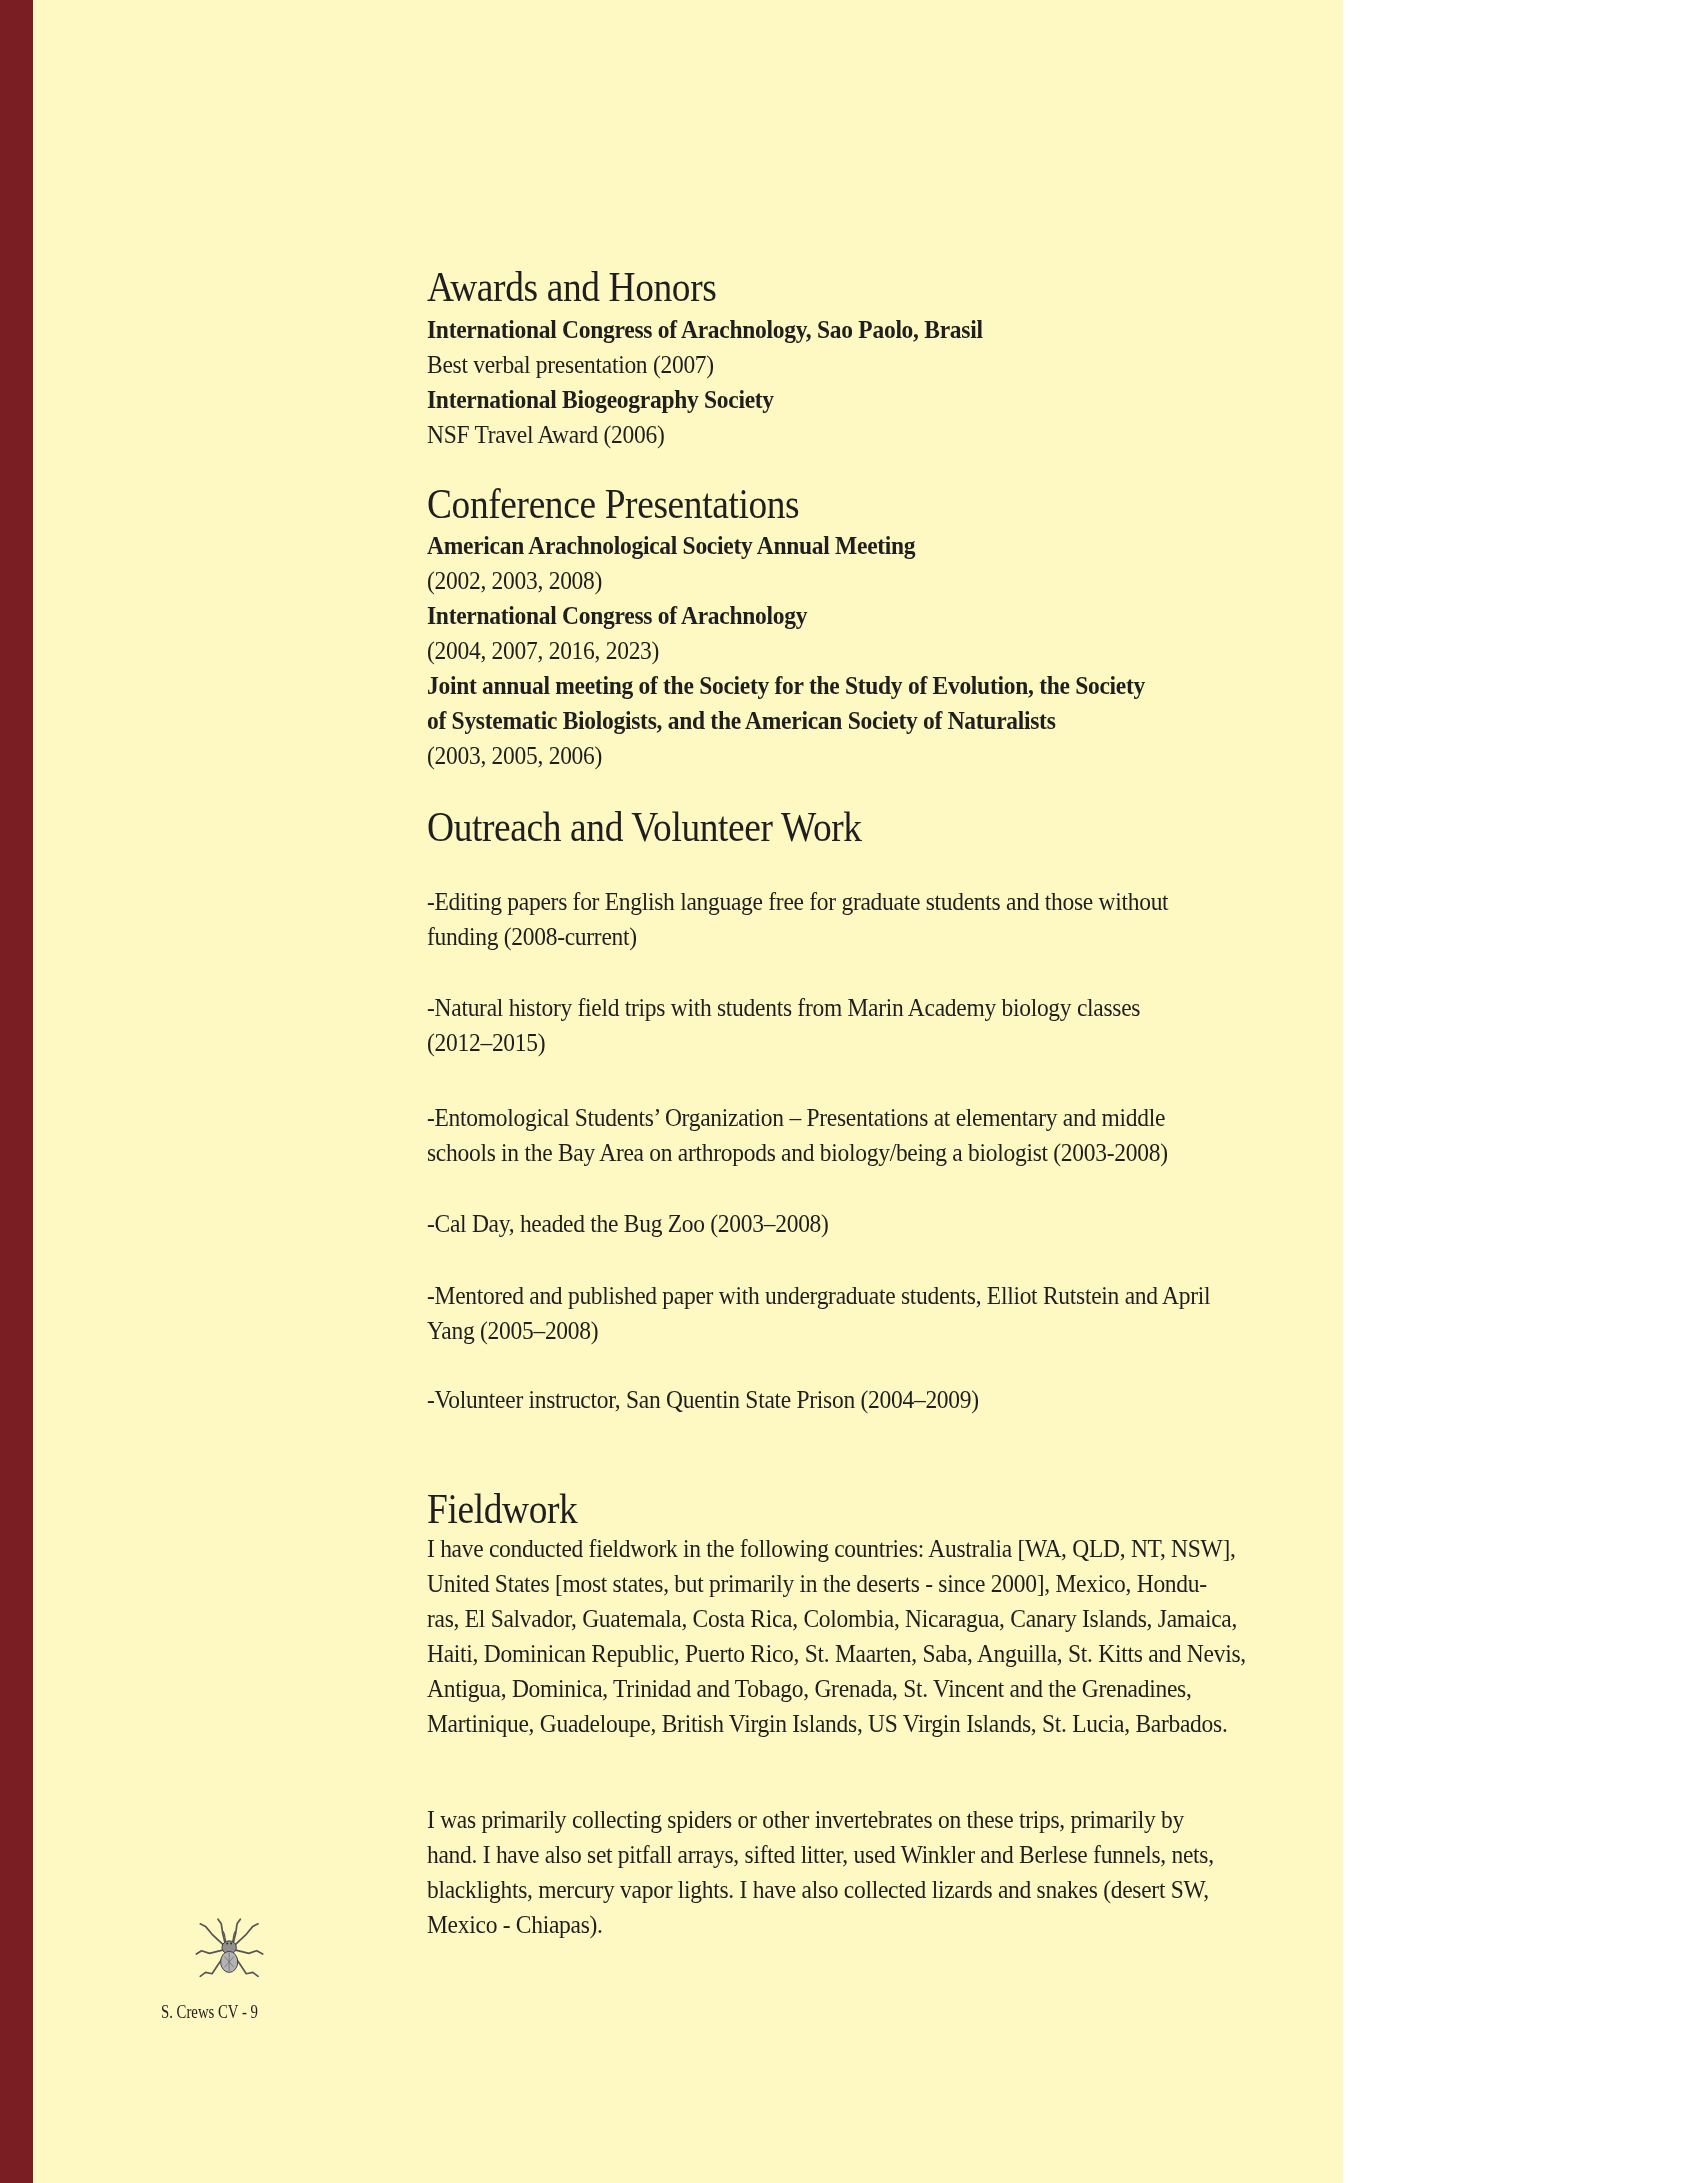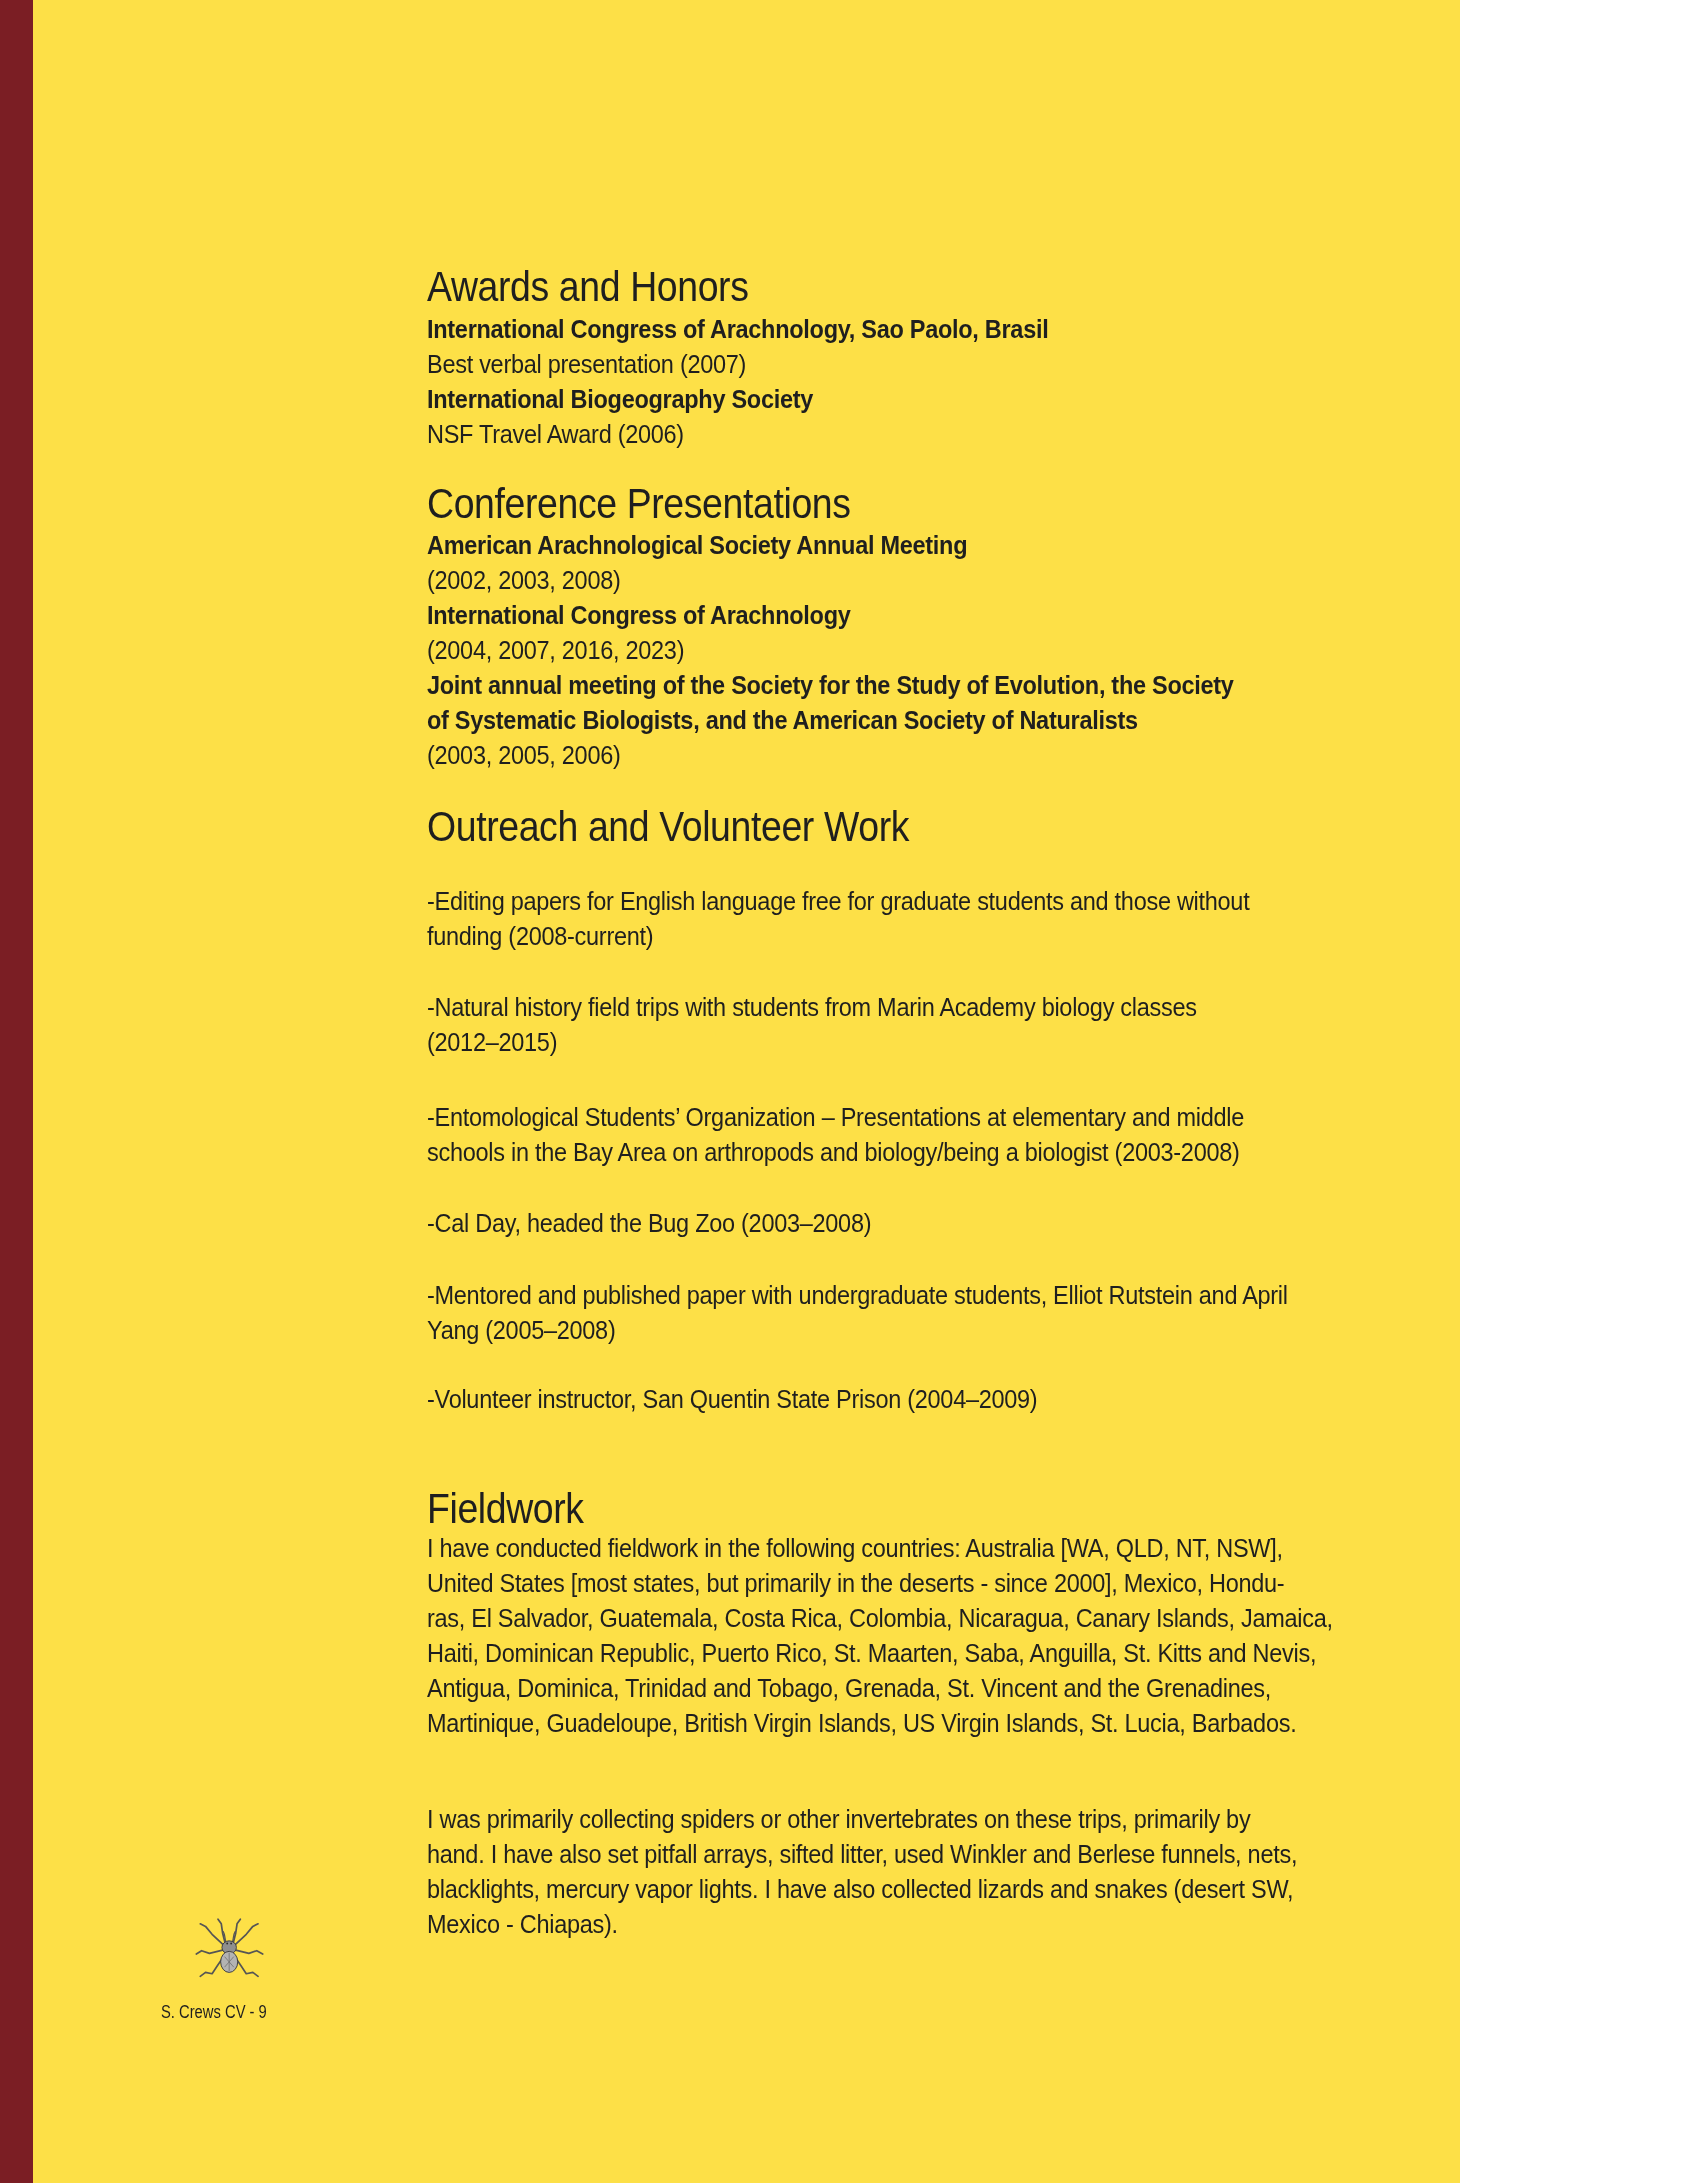--- a/index.html
+++ b/index.html
@@ -1,22 +1,22 @@
 <!DOCTYPE html>
 <html style="font-size:10.6px"><head>
 <meta charset="utf-8">
 <style>
   html, body { margin: 0; padding: 0; background: #ffffff; }
   #page {
     position: relative;
-    width: 1460px;
+    width: 1343px;
     height: 2183px;
-    background: #fde047;
+    background: #fef9c3;
     overflow: hidden;
-    font-family: Liberation Sans, sans-serif;
+    font-family: Liberation Serif, serif;
     color: #1f1f1f;
   }
   #edge-stripe {
     position: absolute;
     left: 0; top: 0;
     width: 33px; height: 100%;
   }
   .content { position: absolute; left: 427px; top: 0; width: 1125px; }
   .abs { position: absolute; left: 0; }
   .heading {

